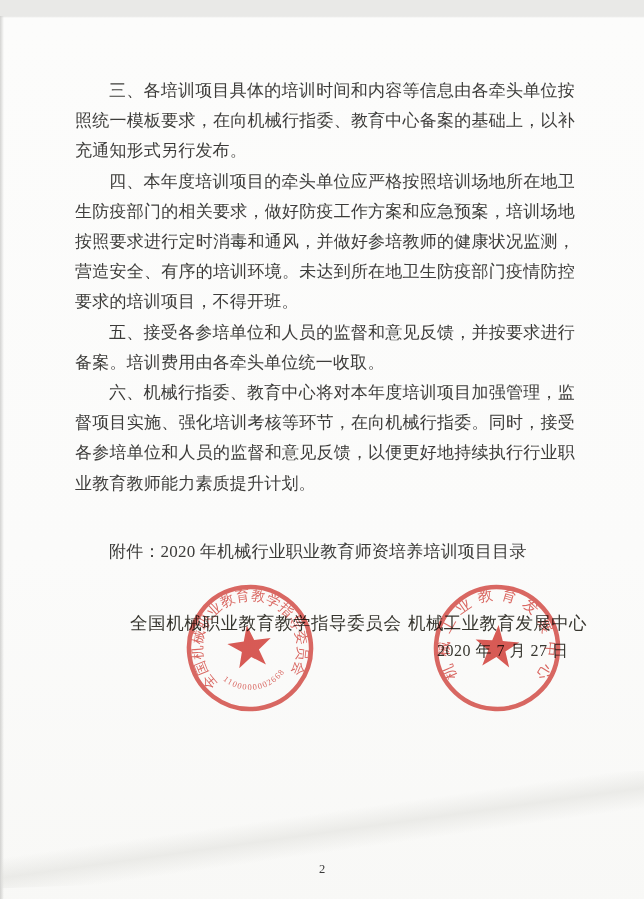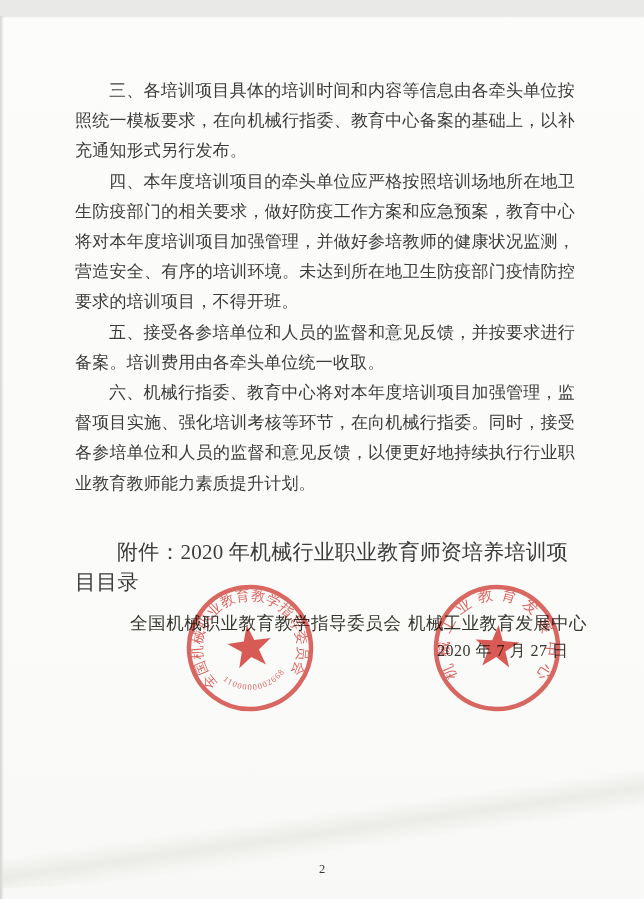--- a/index.html
+++ b/index.html
@@ -34,21 +34,21 @@
     margin:0;
     text-indent:2em;
     font-size:17px;
     line-height:30.2px;
     text-align:justify;
     letter-spacing:.2px;
   }
   .attachment{
     position:absolute;left:75px;top:521px;width:500px;
     text-indent:2em;
-    font-size:21px;line-height:30px;
+    font-size:17px;line-height:30px;
     color:#3d3c3a;letter-spacing:.2px;
   }
   .sig{position:absolute;color:#37362f;white-space:nowrap;}
   .sig-left{left:130px;top:595px;font-size:17.5px;letter-spacing:.6px;}
   .sig-right{left:408px;top:595px;font-size:17.5px;letter-spacing:.4px;}
   .sig-date{left:437px;top:625px;font-size:16px;letter-spacing:.5px;}
   .seal{
     position:absolute;width:140px;height:140px;
     mix-blend-mode:multiply;opacity:.88;
   }
@@ -68,21 +68,21 @@
 <body>
 
 <div class="scan">
 
   <div class="edge-left"></div>
   <div class="edge-top"></div>
   <div class="streak"></div>
 
   <div class="doc-body">
     <p class="para">三、各培训项目具体的培训时间和内容等信息由各牵头单位按照统一模板要求，在向机械行指委、教育中心备案的基础上，以补充通知形式另行发布。</p>
-    <p class="para">四、本年度培训项目的牵头单位应严格按照培训场地所在地卫生防疫部门的相关要求，做好防疫工作方案和应急预案，教育中心将对本年度培训项目加强管理，并做好参培教师的健康状况监测，营造安全、有序的培训环境。未达到所在地卫生防疫部门疫情防控要求的培训项目，不得开班。</p>
+    <p class="para">四、本年度培训项目的牵头单位应严格按照培训场地所在地卫生防疫部门的相关要求，做好防疫工作方案和应急预案，培训场地按照要求进行定时消毒和通风，并做好参培教师的健康状况监测，营造安全、有序的培训环境。未达到所在地卫生防疫部门疫情防控要求的培训项目，不得开班。</p>
     <p class="para">五、接受各参培单位和人员的监督和意见反馈，并按要求进行备案。培训费用由各牵头单位统一收取。</p>
     <p class="para">六、机械行指委、教育中心将对本年度培训项目加强管理，监督项目实施、强化培训考核等环节，在向机械行指委。同时，接受各参培单位和人员的监督和意见反馈，以便更好地持续执行行业职业教育教师能力素质提升计划。</p>
   </div>
 
   <div class="attachment">附件：2020 年机械行业职业教育师资培养培训项目目录</div>
 
   <div class="sig sig-left">全国机械职业教育教学指导委员会</div>
   <div class="sig sig-right">机械工业教育发展中心</div>
   <div class="sig sig-date">2020 年 7 月 27 日</div>
 

